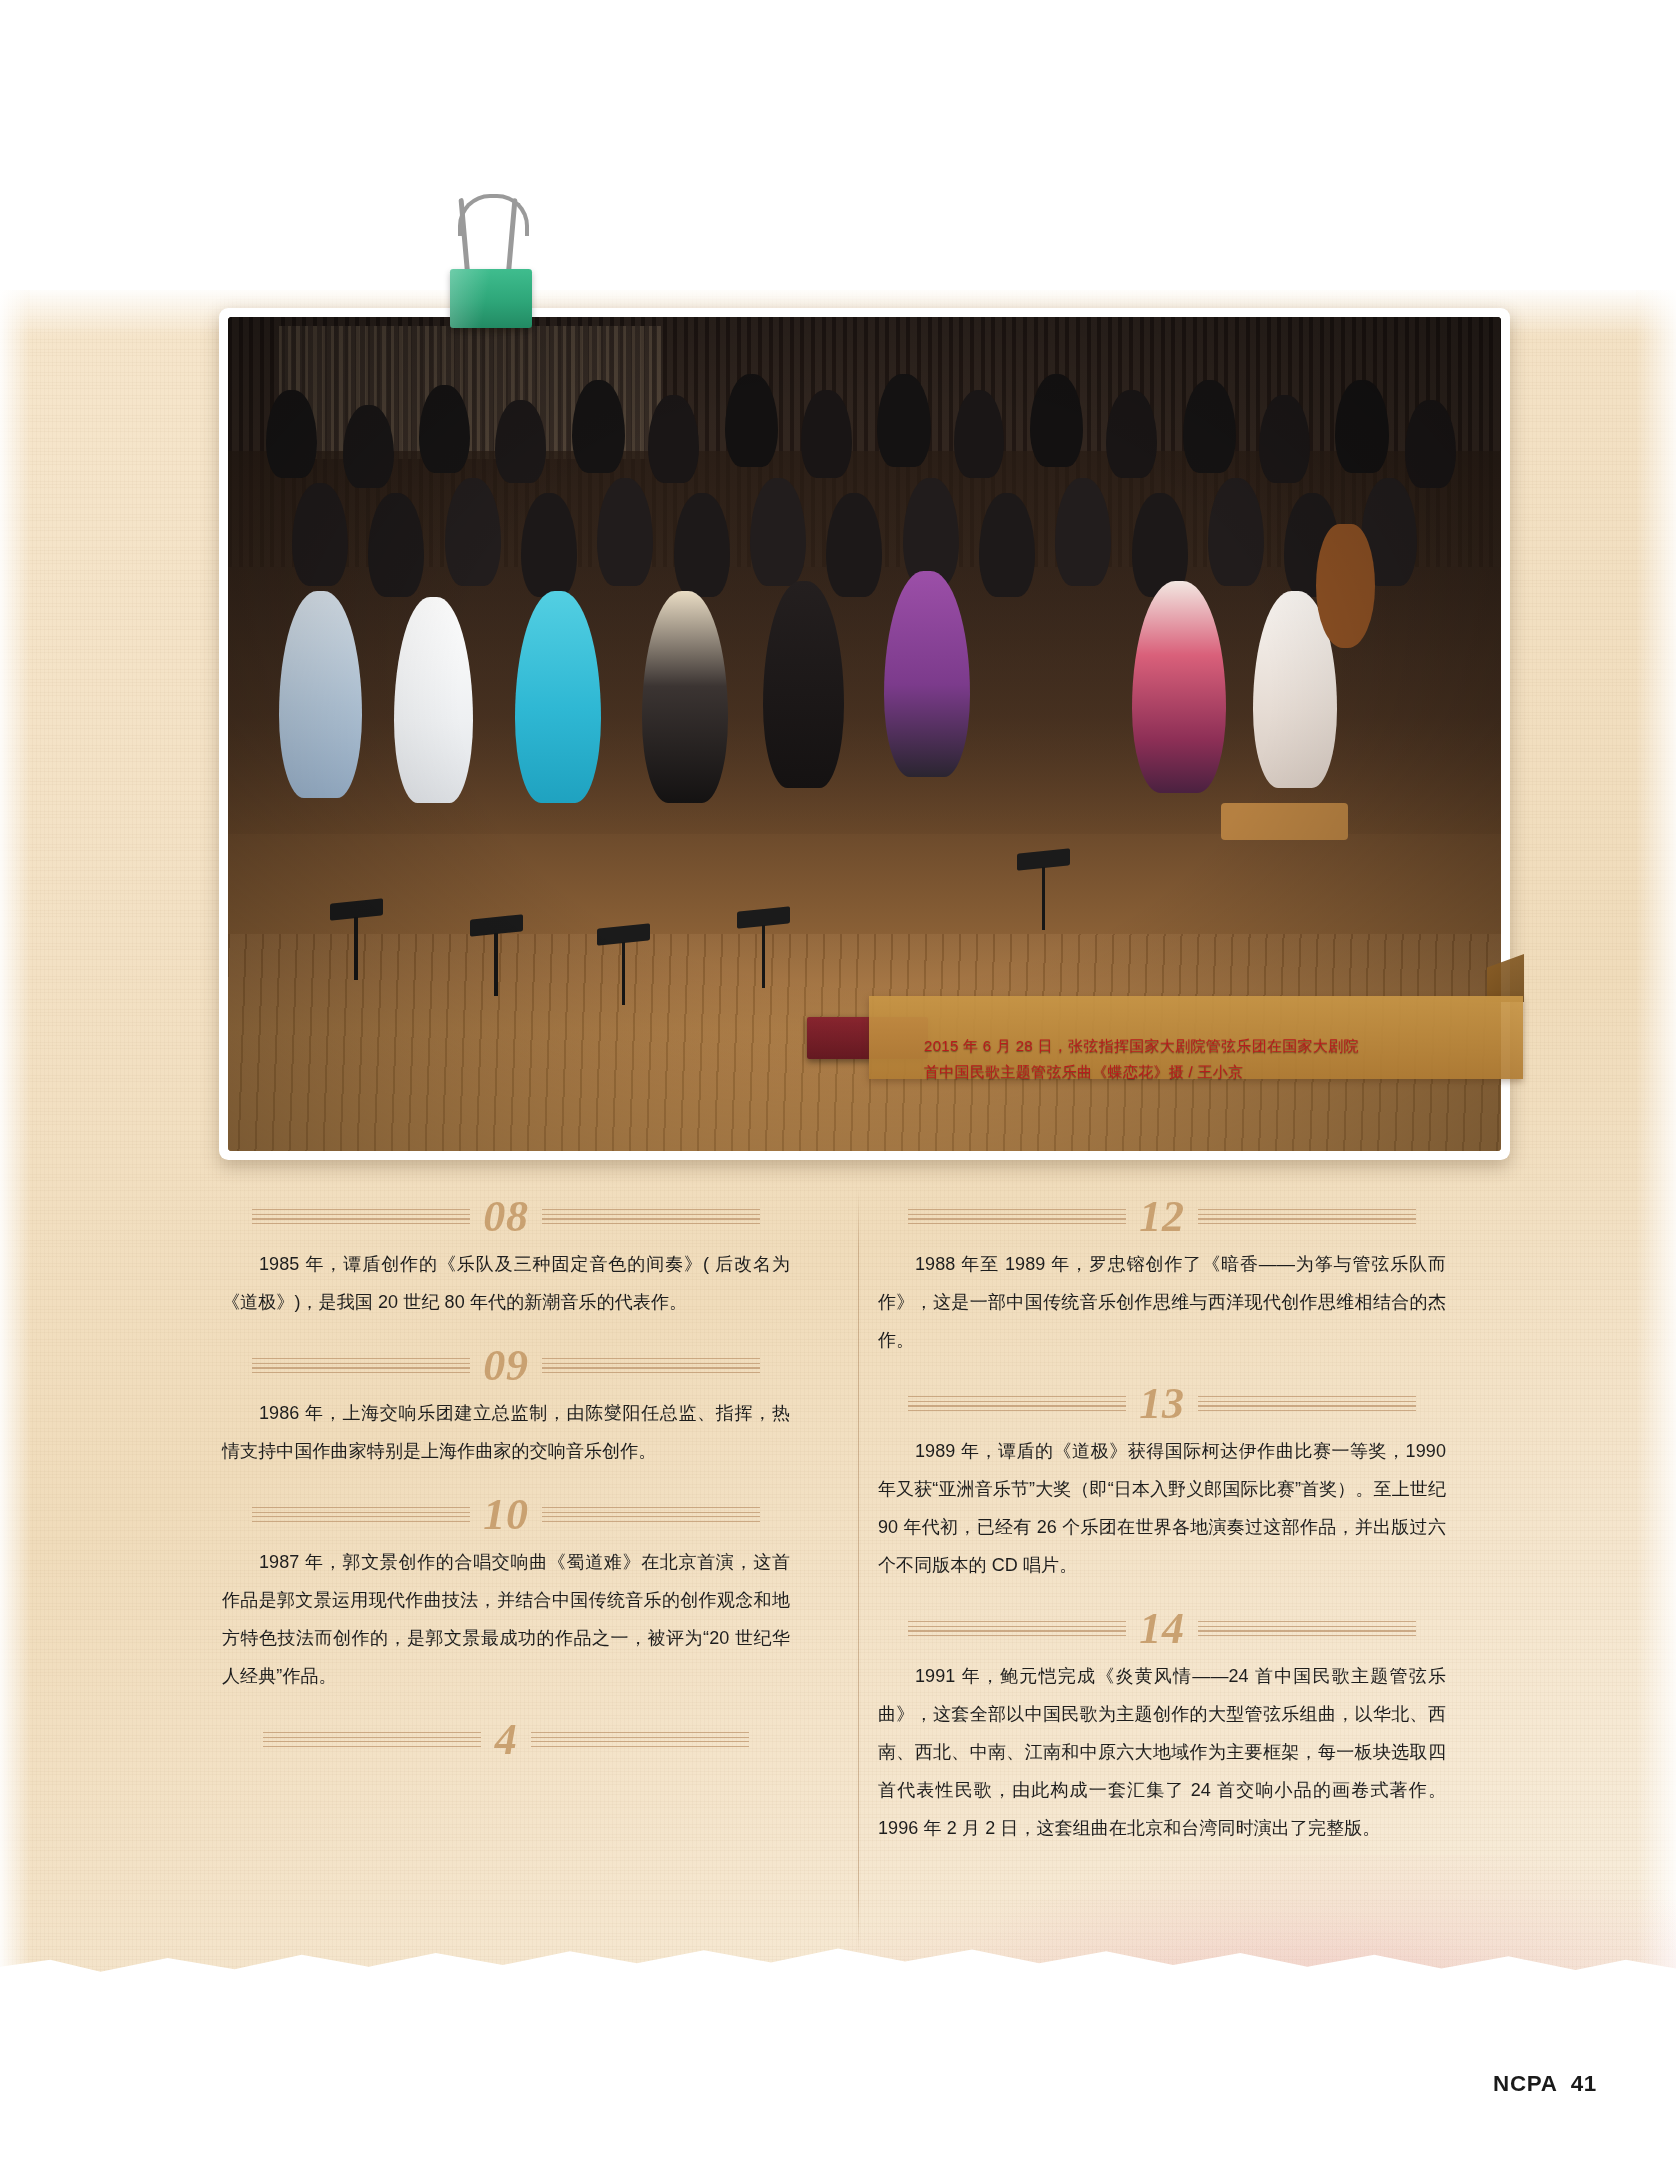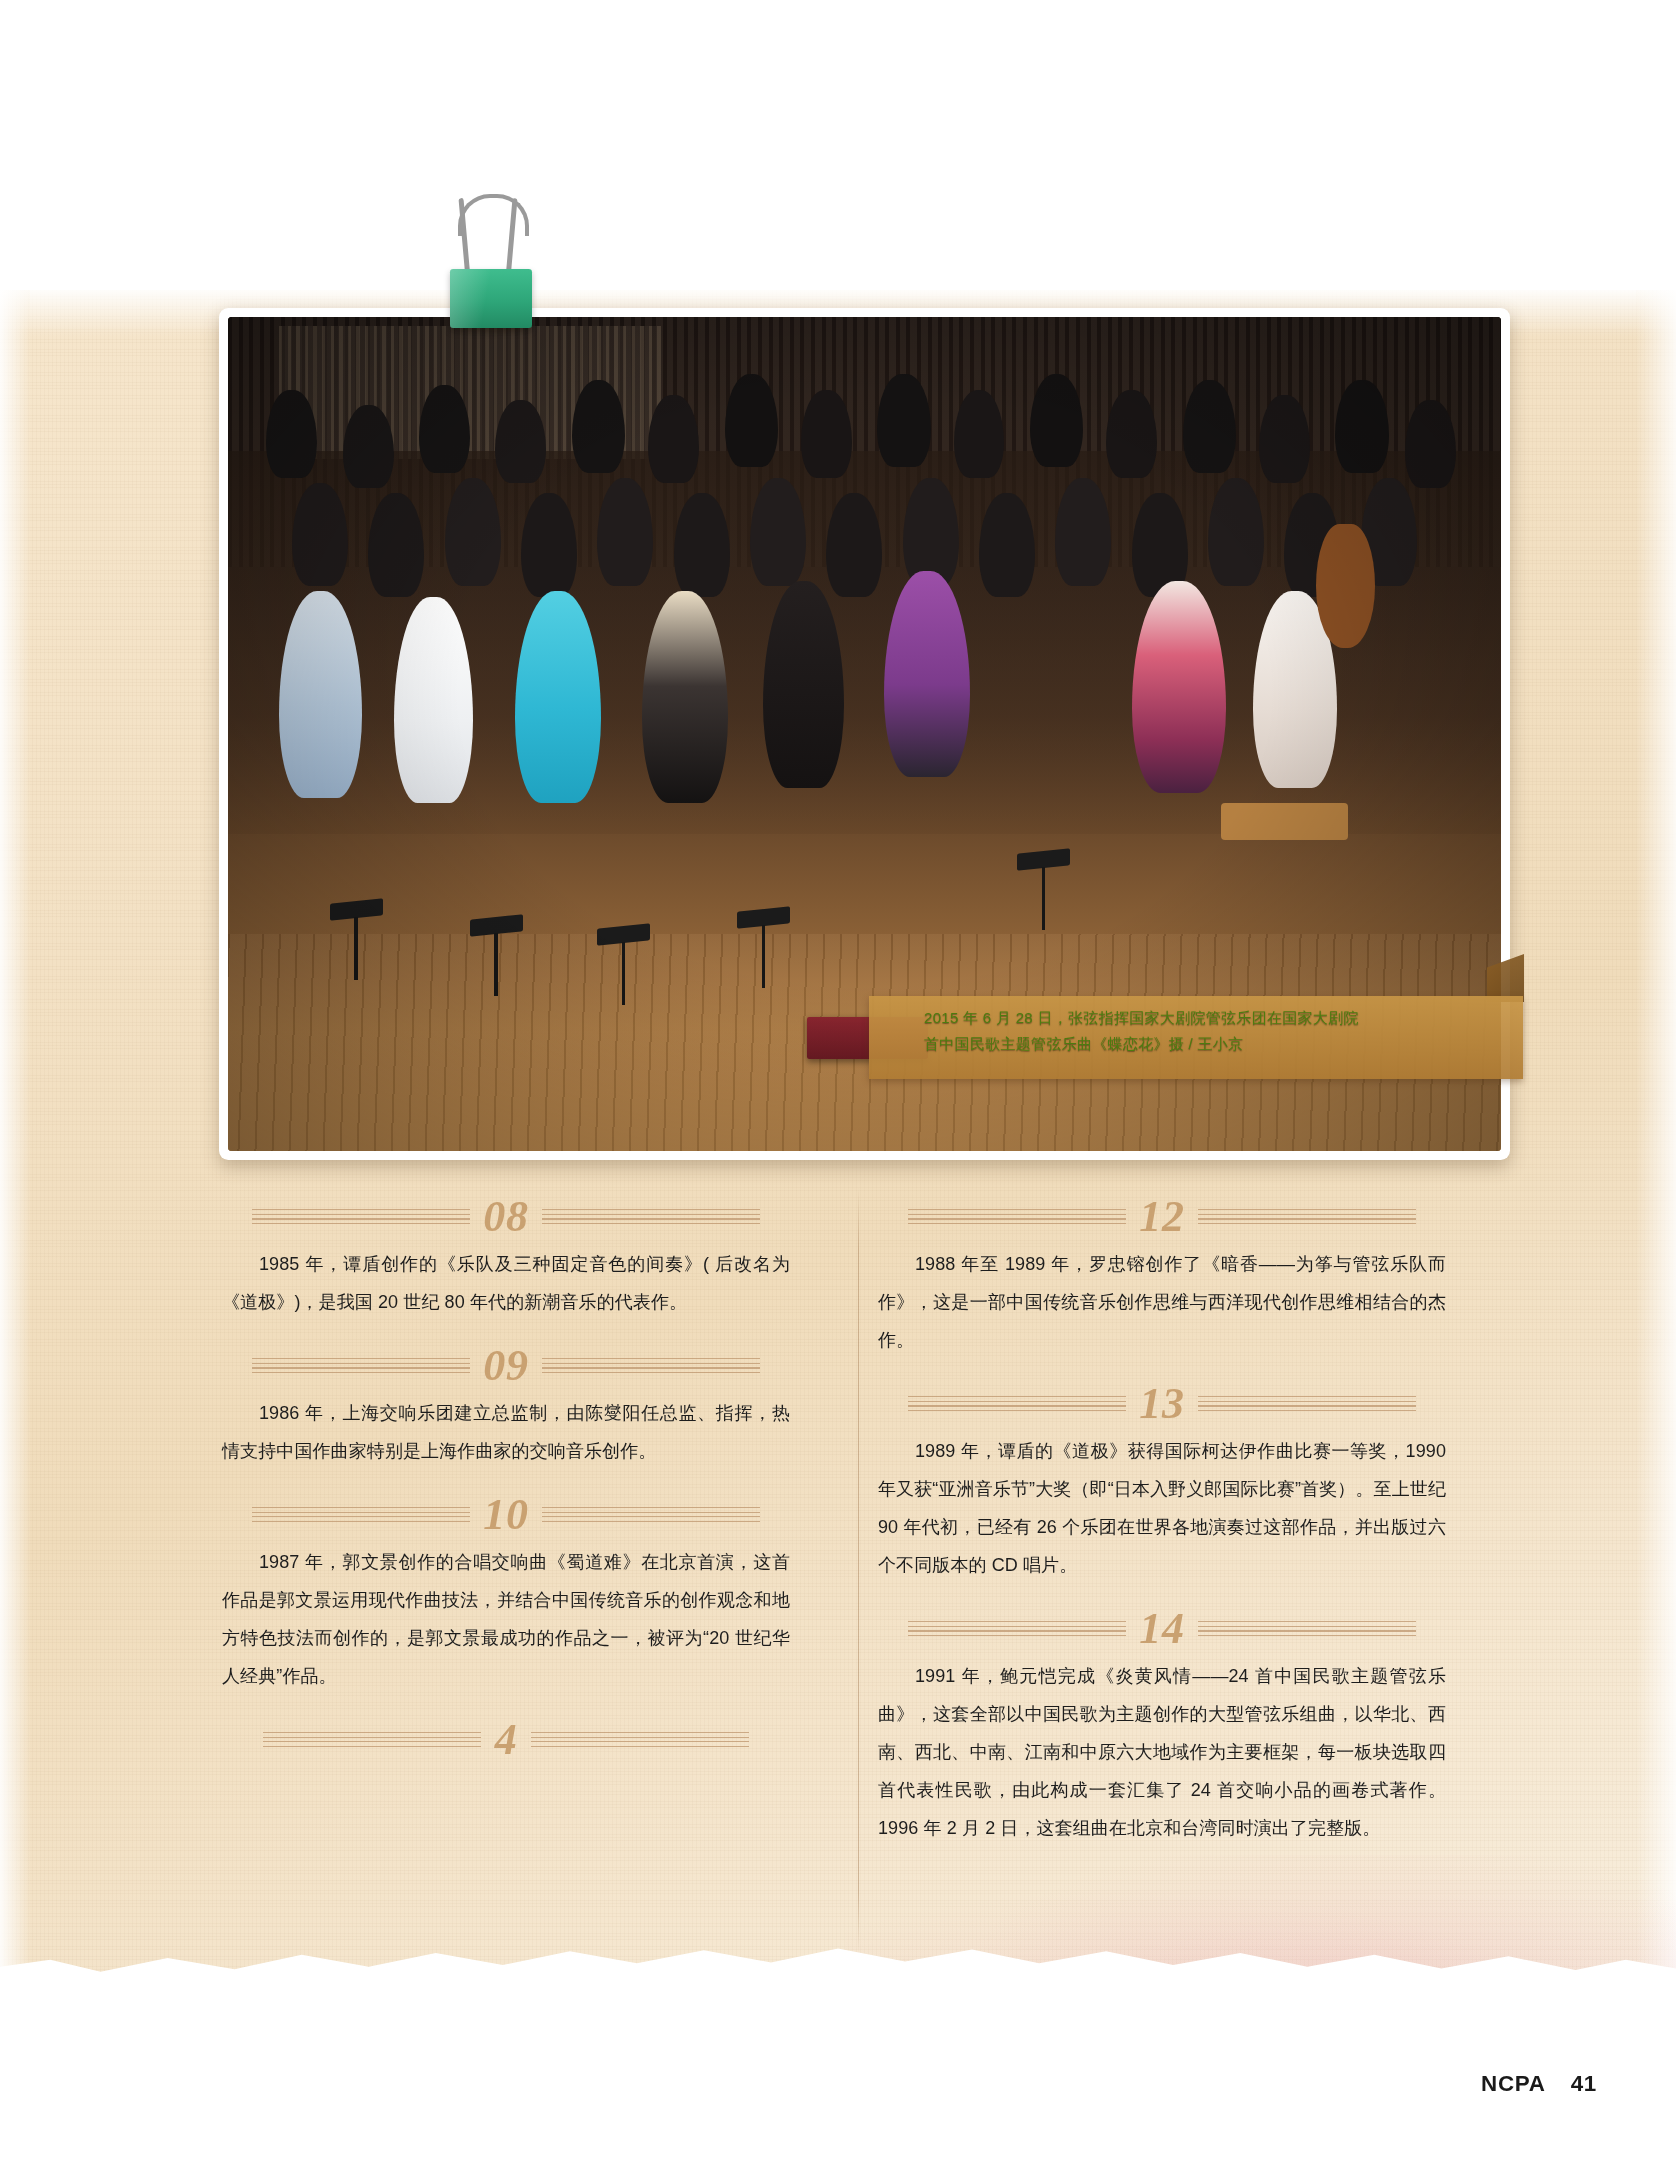--- a/index.html
+++ b/index.html
@@ -171,23 +171,23 @@
   }
   .ribbon-fold {
     position: absolute; left: 1487px; top: 954px;
     width: 37px; height: 48px;
     background: linear-gradient(135deg, #8c5f26 0%, #6d4819 100%);
     clip-path: polygon(0 28%, 100% 0, 100% 100%, 0 100%);
     opacity: 0.9;
   }
   .caption-text {
     position: absolute;
-    left: 924px; top: 1005px;
+    left: 924px; top: 1033px;
     width: 588px;
-    color: #4d7c0f;
+    color: #b91c1c;
     font-size: 15px;
     line-height: 26.4px;
     letter-spacing: 0.3px;
     text-shadow: 0 0.7px 1.3px rgba(0,0,0,0.45);
   }
 
   
   .clip {
     position: absolute;
     left: 446px; top: 198px;
@@ -290,21 +290,21 @@
 
   
   .footer {
     position: absolute;
     right: 79px; bottom: 86px;
     font-size: 22.4px;
     letter-spacing: 0.7px;
     color: #1a1a1a;
     font-weight: bold;
   }
-  .footer .pg { margin-left: 19px; font-weight: bold; }
+  .footer .pg { margin-left: 7px; font-weight: bold; }
 </style>
 </head>
 <body>
 
 <div class="page">
 
   <div class="paper-bg"></div>
   <div class="paper-top-fade"></div>
   <div class="paper-left-edge"></div>
   <div class="paper-right-edge"></div>

